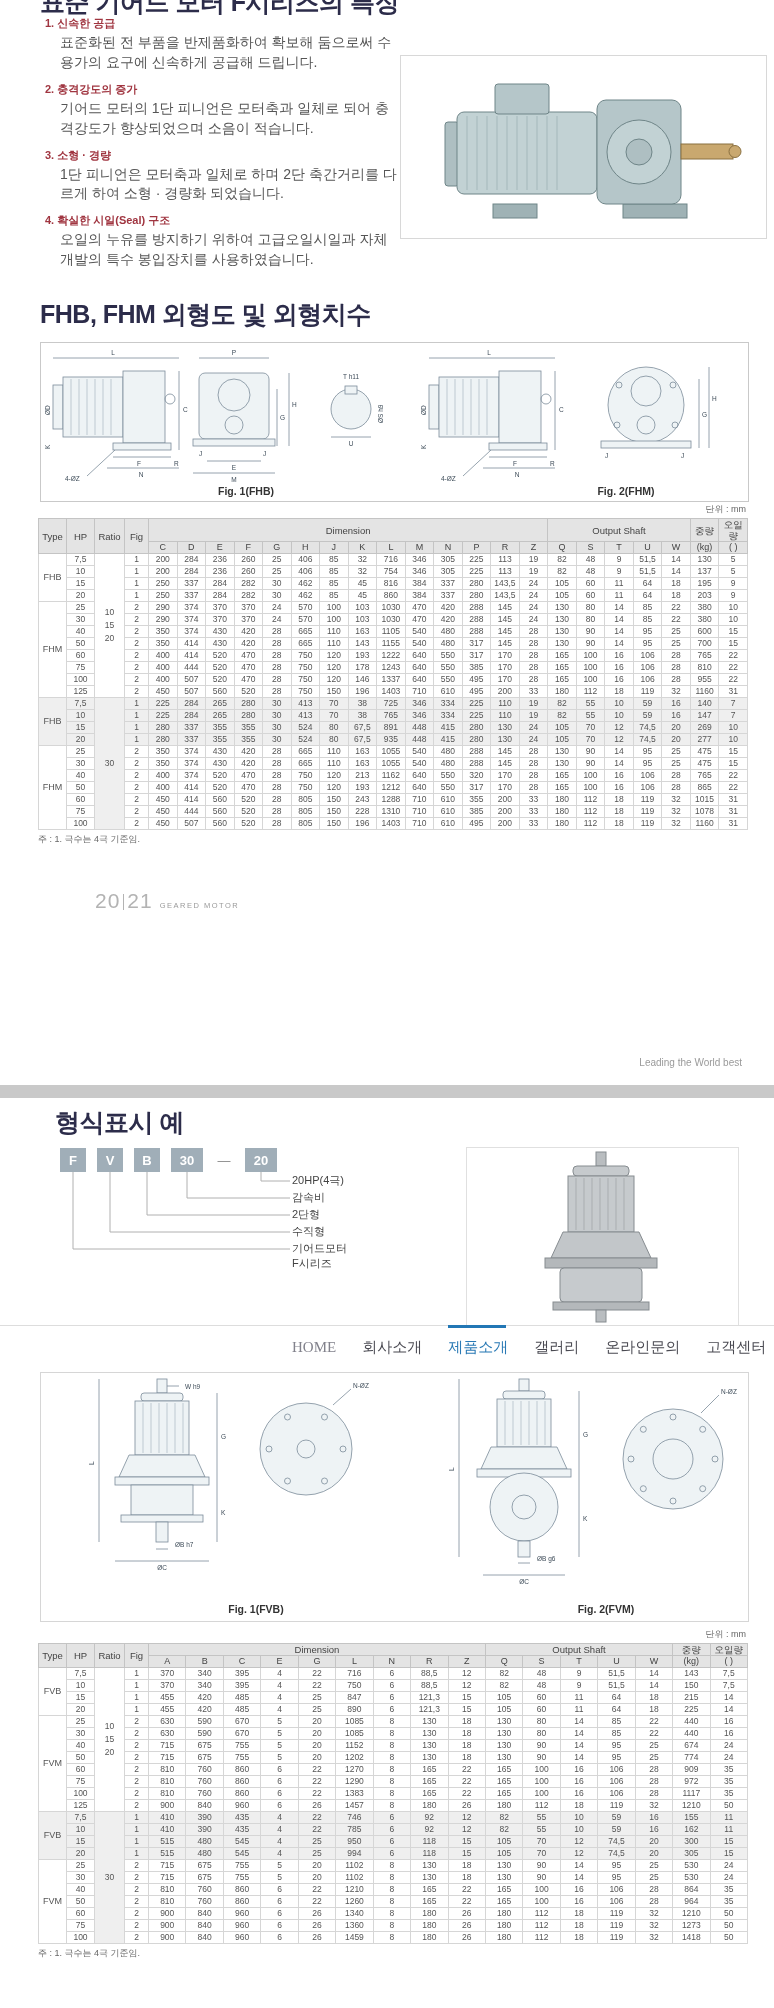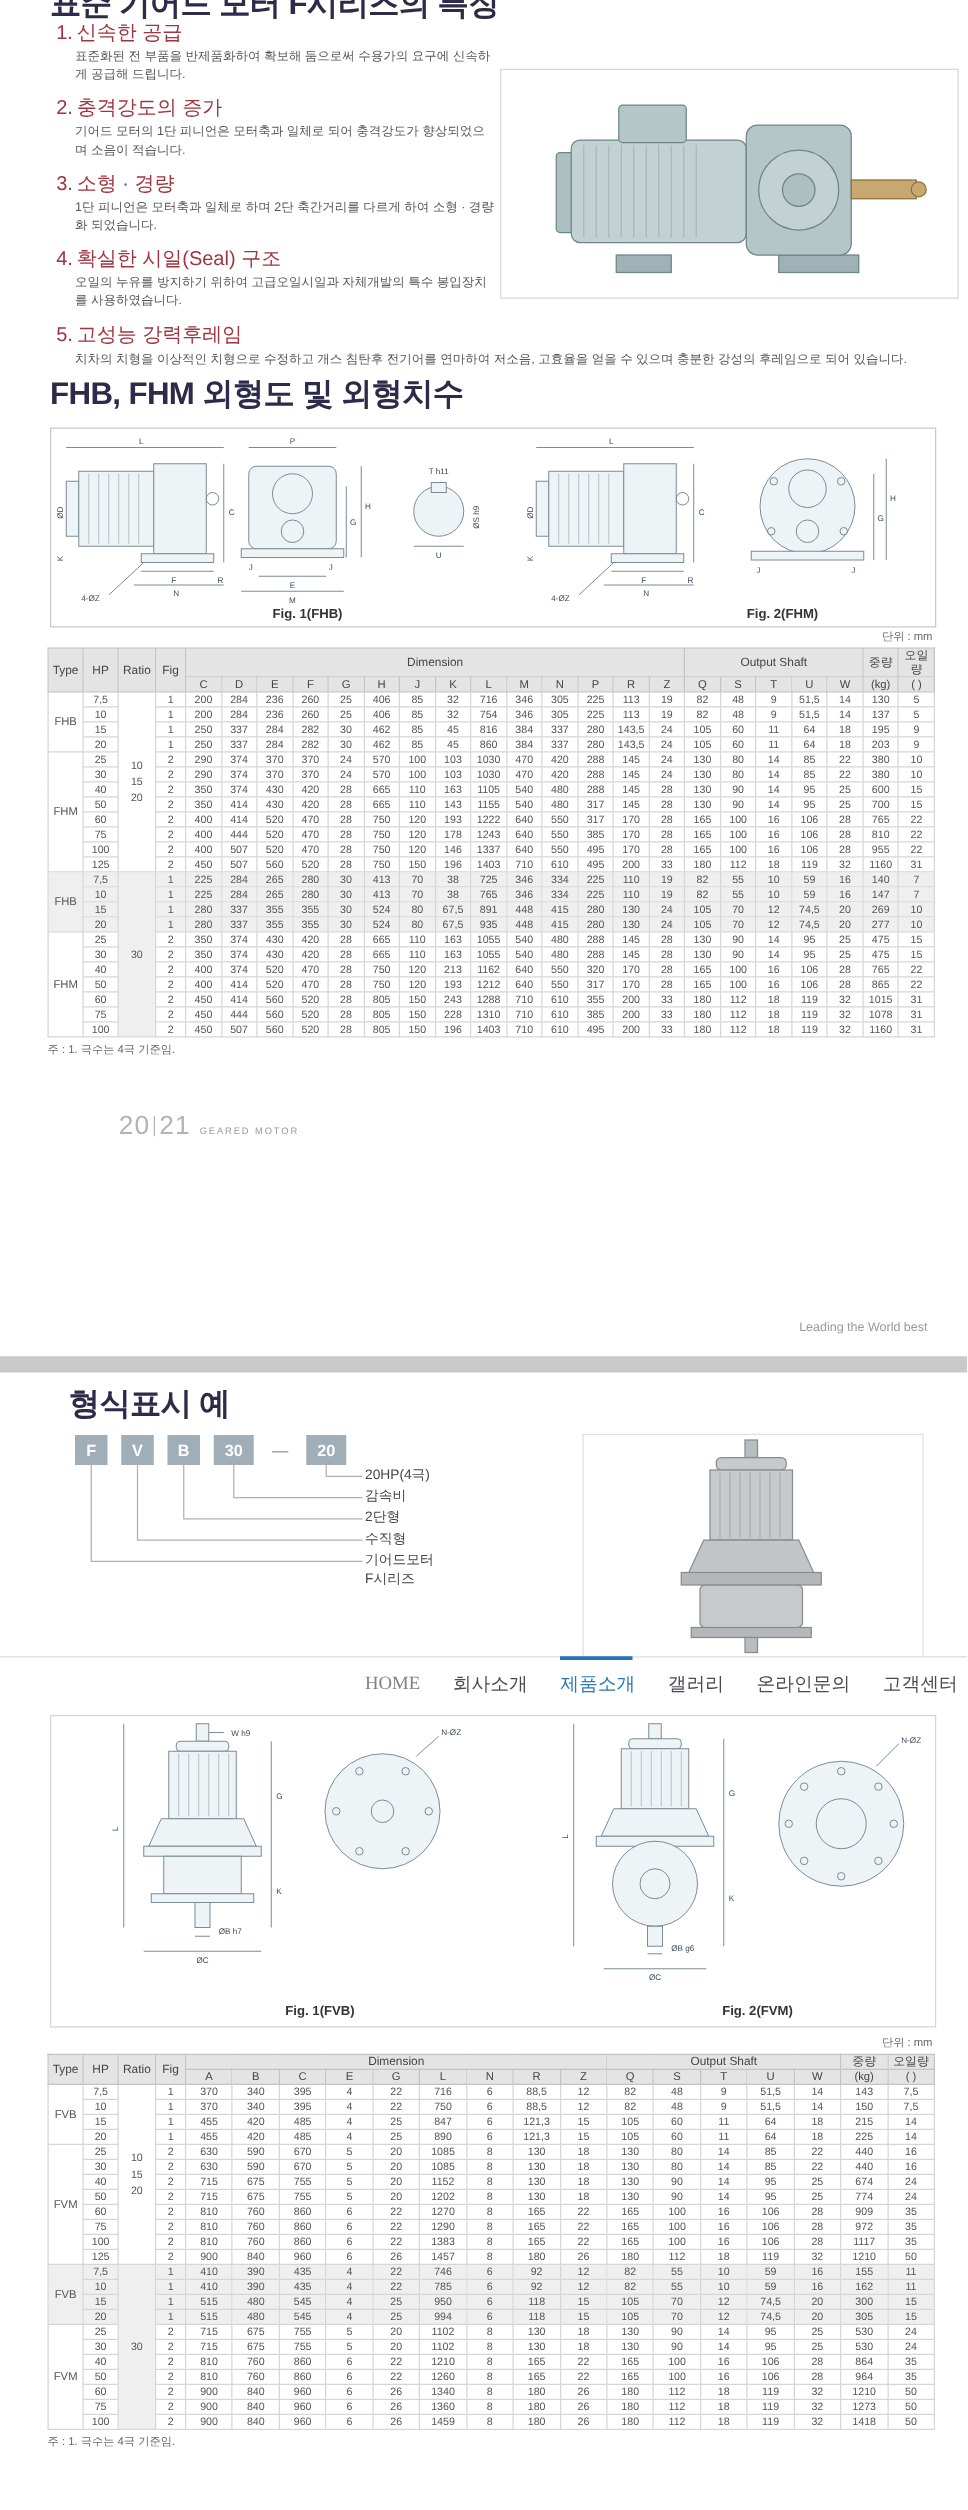--- a/index.html
+++ b/index.html
@@ -8,23 +8,23 @@
   .abs{position:absolute;}
 
   
   .main-title{left:40px;top:-14px;font-size:25px;font-weight:bold;color:#2c2c4a;letter-spacing:-0.5px;white-space:nowrap;}
   .h1{font-size:25px;font-weight:bold;color:#2c2c4a;letter-spacing:-0.5px;}
 
   
   .features{left:45px;top:16px;width:712px;}
   .feature{margin-bottom:9px;}
   .feature.narrow{width:352px;}
-  .f-title{font-size:16px;font-weight:normal;color:#a03540;margin-bottom:2px;}
+  .f-title{font-size:11px;font-weight:bold;color:#a03540;margin-bottom:2px;}
   .f-num{margin-right:3px;}
-  .f-body{font-size:10px;color:#555;line-height:1.42;margin-left:15px;}
+  .f-body{font-size:14px;color:#555;line-height:1.42;margin-left:15px;}
 
   
   .photo-box1{left:400px;top:55px;width:365px;height:182px;border:1px solid #d8d8d8;background:#fff;}
   .photo-box2{left:466px;top:1147px;width:271px;height:178px;border:1px solid #e0e0e0;background:#fff;}
 
   
   .fig-box1{left:40px;top:342px;width:707px;height:158px;border:1px solid #c9c9c9;background:#fff;}
   .fig-box2{left:40px;top:1372px;width:707px;height:248px;border:1px solid #d6d6d6;background:#fff;}
   .fig-caption{position:absolute;bottom:4px;width:130px;text-align:center;font-size:10.5px;font-weight:bold;color:#333;}
   .draw line,.draw rect,.draw circle,.draw path,.draw polyline{stroke:#7b8b99;stroke-width:0.8;fill:none;}
@@ -90,24 +90,20 @@
       <div class="f-title"><span class="f-num">2.</span><span>충격강도의 증가</span></div>
       <div class="f-body">기어드 모터의 1단 피니언은 모터축과 일체로 되어 충격강도가 향상되었으며 소음이 적습니다.</div>
     </div>
     <div class="feature narrow">
       <div class="f-title"><span class="f-num">3.</span><span>소형 · 경량</span></div>
       <div class="f-body">1단 피니언은 모터축과 일체로 하며 2단 축간거리를 다르게 하여 소형 · 경량화 되었습니다.</div>
     </div>
     <div class="feature narrow">
       <div class="f-title"><span class="f-num">4.</span><span>확실한 시일(Seal) 구조</span></div>
       <div class="f-body">오일의 누유를 방지하기 위하여 고급오일시일과 자체개발의 특수 봉입장치를 사용하였습니다.</div>
-    </div>
-    <div class="feature">
-      <div class="f-title"><span class="f-num">5.</span><span>고성능 강력후레임</span></div>
-      <div class="f-body">치차의 치형을 이상적인 치형으로 수정하고 개스 침탄후 전기어를 연마하여 저소음, 고효율을 얻을 수 있으며 충분한 강성의 후레임으로 되어 있습니다.</div>
     </div>
   </div>
 
   <div class="abs photo-box1">
     <svg width="363" height="180" viewBox="0 0 363 180">
       <g stroke="#6f8588" stroke-width="1">
         <rect x="92" y="148" width="44" height="14" fill="#9fb2b5"></rect>
         <rect x="222" y="148" width="64" height="14" fill="#9fb2b5"></rect>
         <rect x="44" y="66" width="14" height="64" rx="3" fill="#aebfc2"></rect>
         <rect x="56" y="56" width="140" height="82" rx="7" fill="#c2d2d4"></rect>

